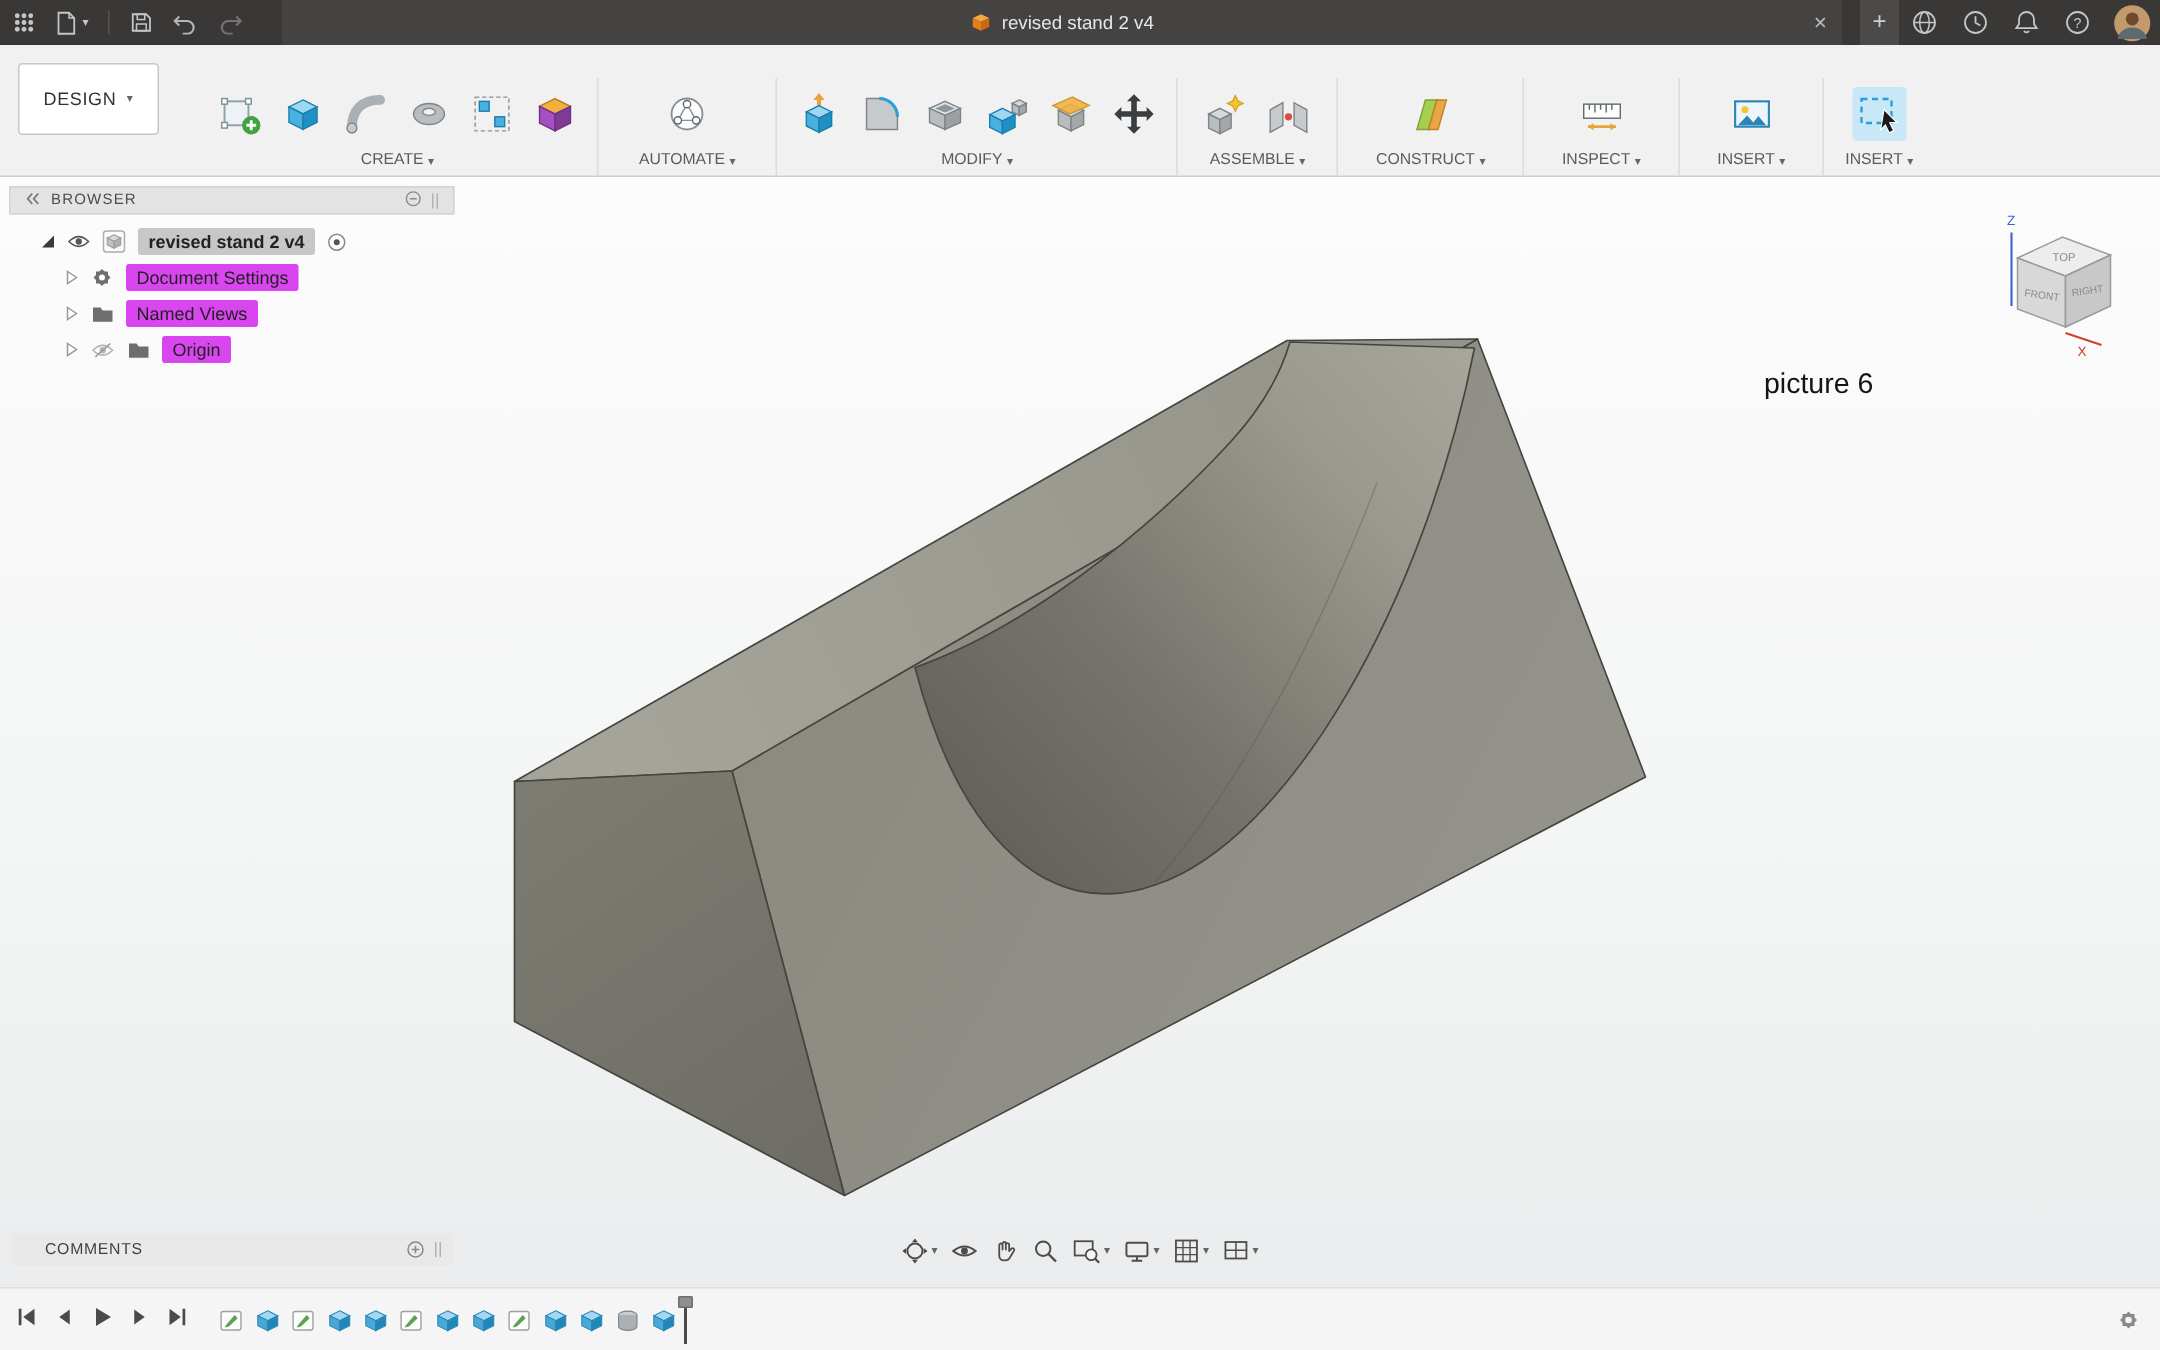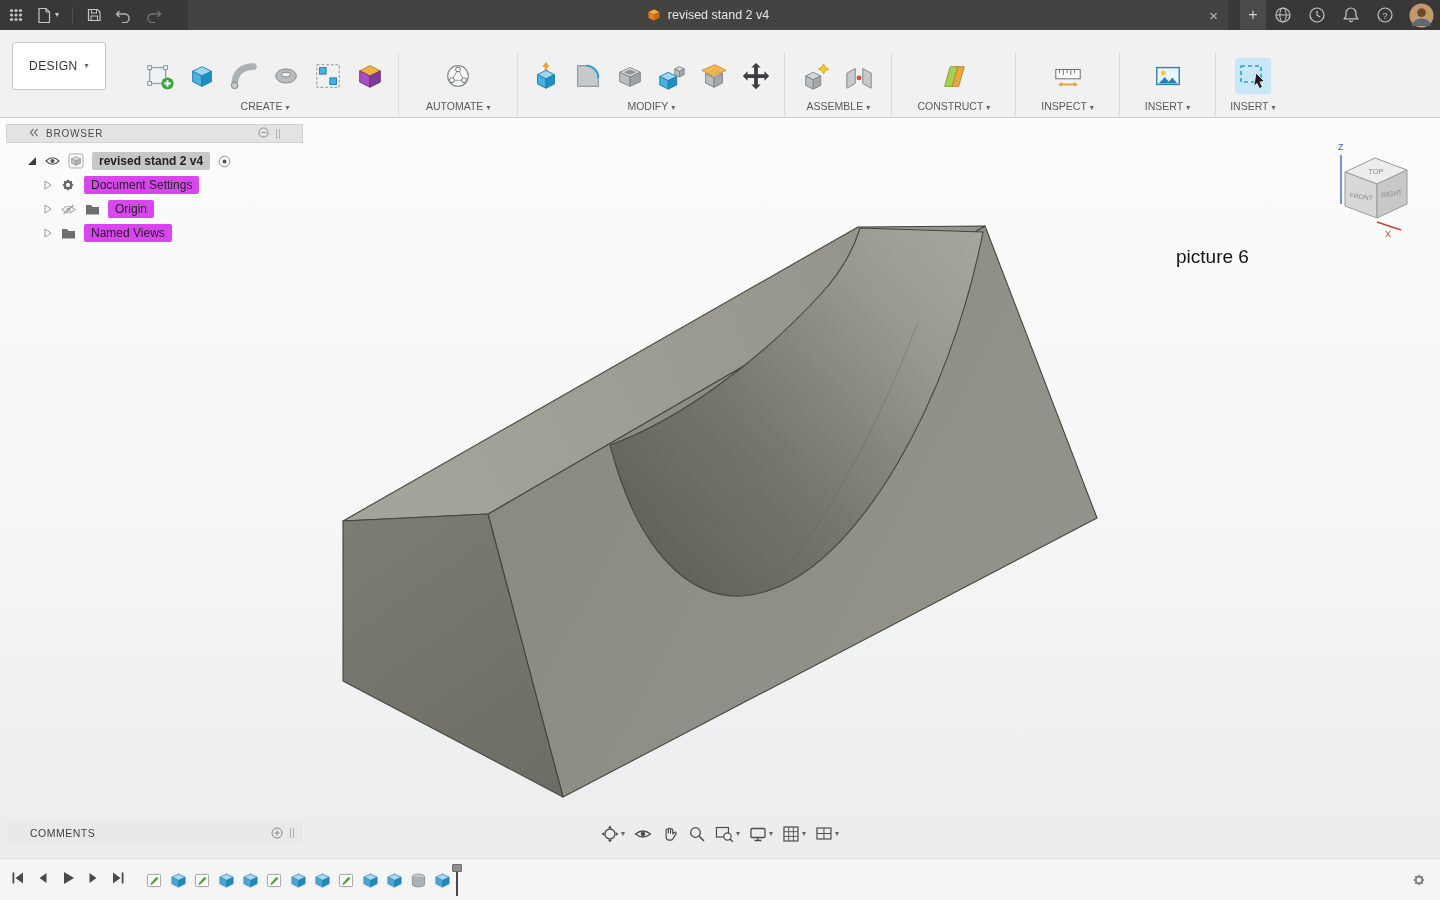--- a/index.html
+++ b/index.html
@@ -40,21 +40,21 @@
   .caret-lt{color:#c6c6c6;}
   
   .canvas{position:absolute;top:118px;left:0;right:0;bottom:0;
     background:linear-gradient(180deg,#fcfcfc 0%,#f4f5f5 55%,#e9ebec 100%);z-index:0;}
   .model-svg{position:absolute;top:0;left:0;z-index:1;}
   .annotation{position:absolute;left:1176px;top:246px;font-size:19px;color:#141414;z-index:1;}
   .viewcube{position:absolute;left:1325px;top:138px;z-index:1;}
   
   .browser{position:absolute;left:6px;top:124px;width:297px;z-index:2;}
   .b-header{height:19px;background:#e3e3e3;border:1px solid #d2d2d2;display:flex;align-items:center;
-    gap:7px;padding:0 22px;font-size:10px;color:#4d4d4d;letter-spacing:.8px;}
+    gap:7px;padding:0 10px;font-size:10px;color:#4d4d4d;letter-spacing:.8px;}
   .b-header .ttl{flex:1;}
   .b-rows{padding-top:6px;}
   .b-row{height:24px;display:flex;align-items:center;}
   .b-row.root{padding-left:18px;}
   .b-row.child{padding-left:34px;}
   .slot{width:24px;display:flex;justify-content:center;align-items:center;}
   .slot.tri{width:16px;}
   .pill{background:#d946ef;border-radius:2px;height:18px;line-height:18px;padding:0 7px;
     font-size:12px;color:#222;margin-left:4px;white-space:nowrap;}
   .pill.root{background:#c7c7c7;font-weight:bold;}
@@ -512,46 +512,46 @@
       <span class="pill">Document Settings</span>
     </div>
 
     <div class="b-row child">
       <span class="slot tri">
         <svg width="8" height="10">
           <polygon points="1,1 7,5 1,9" fill="#fff" stroke="#999"></polygon>
         </svg>
       </span>
       <span class="slot">
+        <svg width="15" height="12" viewBox="0 0 15 12">
+          <path d="M1 2 h5 l1.5 2 H14 v7.5 H1 Z" fill="#6e6e6e"></path>
+        </svg>
+      </span>
+      <span class="pill">Named Views</span>
+    </div>
+
+    <div class="b-row child">
+      <span class="slot tri">
+        <svg width="8" height="10">
+          <polygon points="1,1 7,5 1,9" fill="#fff" stroke="#999"></polygon>
+        </svg>
+      </span>
+      <span class="slot">
         <svg width="15" height="11" viewBox="0 0 15 11">
           <path d="M1 5.5 Q7.5 -1 14 5.5 Q7.5 12 1 5.5 Z" fill="none" stroke="#b4b4b4" stroke-width="1.1"></path>
           <circle cx="7.5" cy="5.5" r="2.1" fill="#b4b4b4"></circle>
           <path d="M2.5 10 L12.5 1" stroke="#9a9a9a" stroke-width="1.1"></path>
         </svg>
       </span>
       <span class="slot">
         <svg width="15" height="12" viewBox="0 0 15 12">
           <path d="M1 2 h5 l1.5 2 H14 v7.5 H1 Z" fill="#6e6e6e"></path>
         </svg>
       </span>
       <span class="pill">Origin</span>
-    </div>
-
-    <div class="b-row child">
-      <span class="slot tri">
-        <svg width="8" height="10">
-          <polygon points="1,1 7,5 1,9" fill="#fff" stroke="#999"></polygon>
-        </svg>
-      </span>
-      <span class="slot">
-        <svg width="15" height="12" viewBox="0 0 15 12">
-          <path d="M1 2 h5 l1.5 2 H14 v7.5 H1 Z" fill="#6e6e6e"></path>
-        </svg>
-      </span>
-      <span class="pill">Named Views</span>
     </div>
 
 
   </div>
 </div>
 
 <div class="comments">
   <span class="lbl">COMMENTS</span>
   <span style="margin-right:7px;display:flex;">
     <svg width="12" height="12" viewBox="0 0 12 12">

